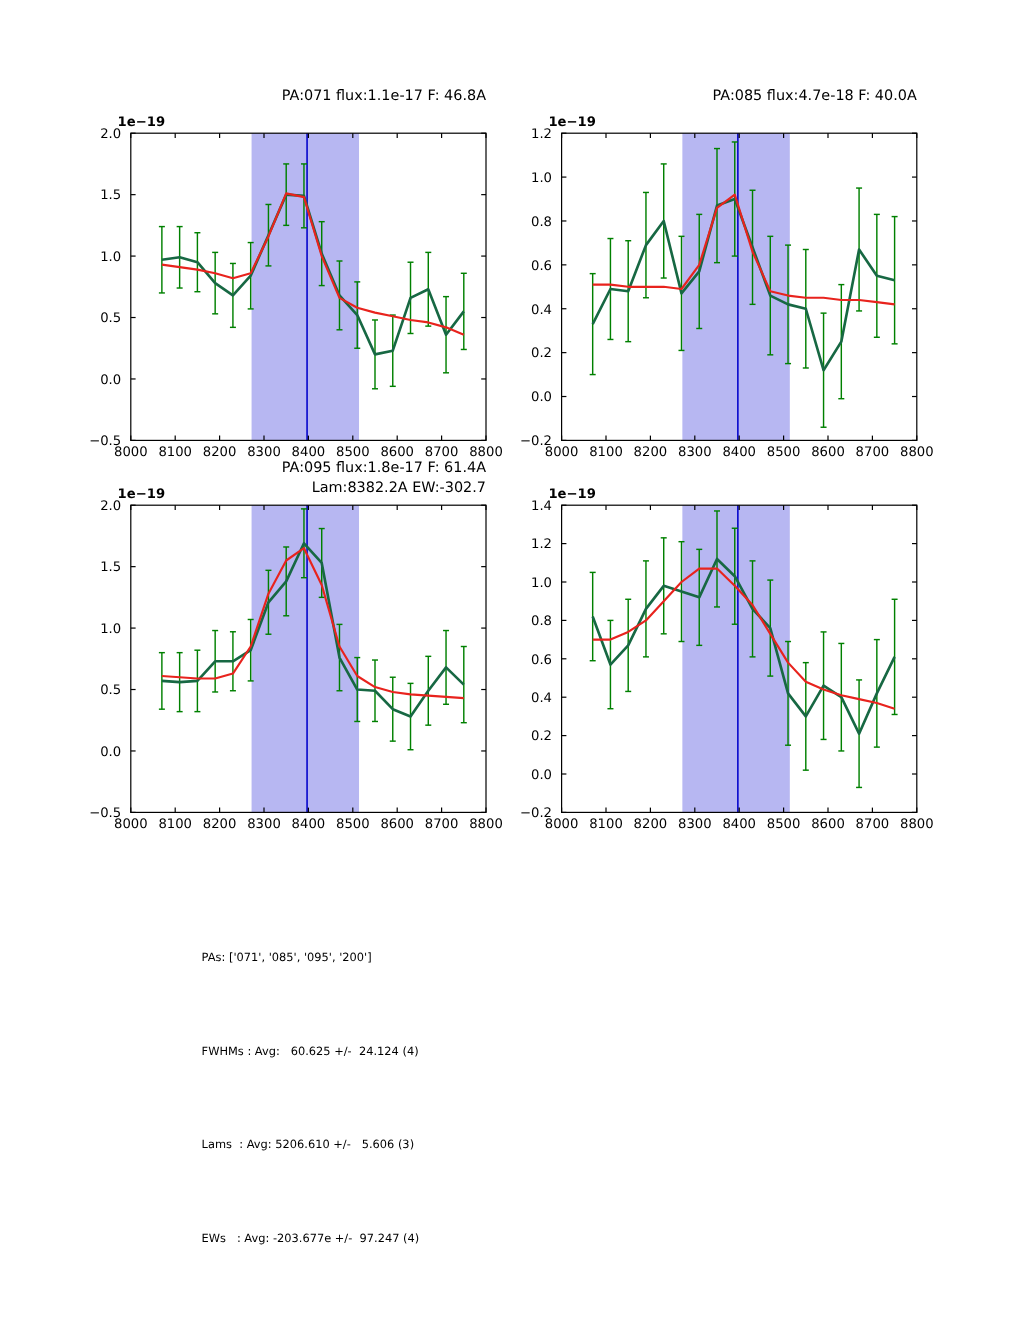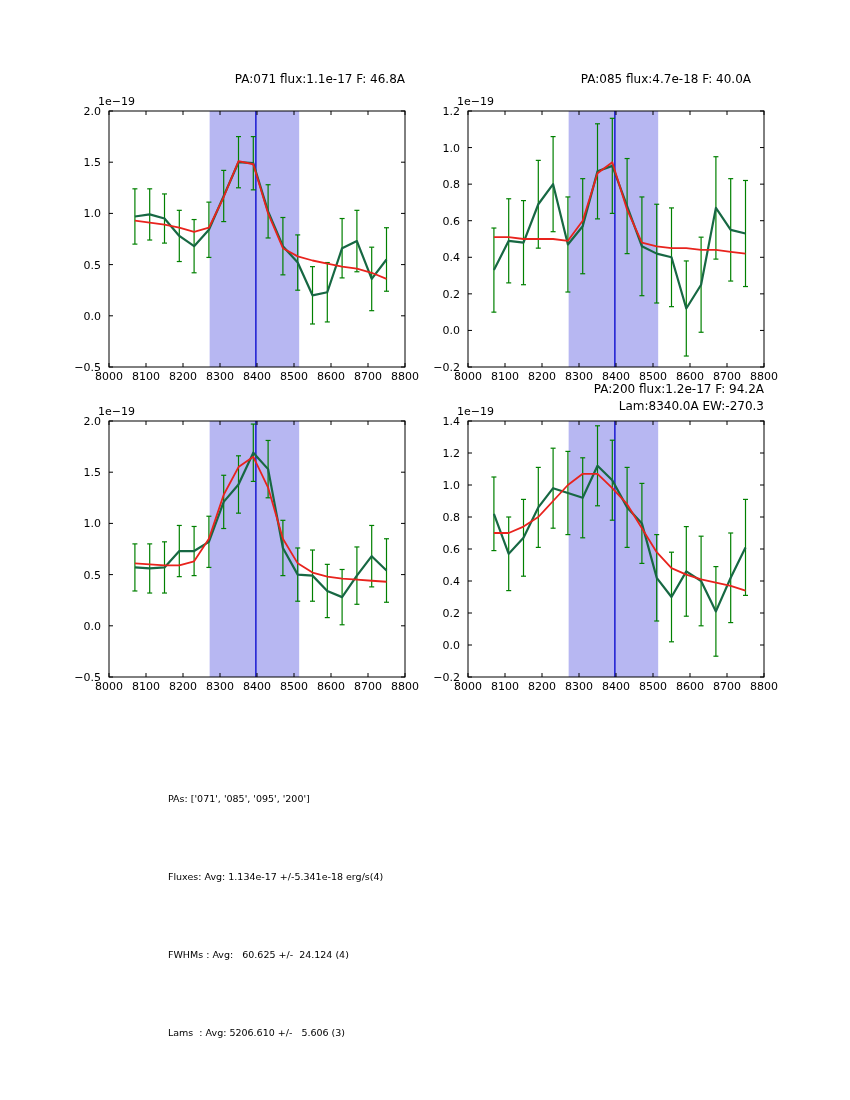--- a/index.html
+++ b/index.html
@@ -1,26 +1,26 @@
 <!DOCTYPE html>
 <html><head>
 <meta charset="utf-8">
 <style>
   html,body{margin:0;padding:0;background:#ffffff;}
   .canvas{position:relative;width:850px;height:1100px;background:#ffffff;
           font-family:"DejaVu Sans",sans-serif;color:#000;overflow:hidden;}
   .axes{position:absolute;width:296px;height:256px;overflow:visible;}
   .ptitle{position:absolute;width:296px;text-align:right;font-size:12px;line-height:16.5px;white-space:nowrap;}
-  .offset{position:absolute;font-size:11px;}
+  .offset{position:absolute;font-size:11px;font-weight:bold;}
   .tick{font-family:"DejaVu Sans",sans-serif;font-size:11px;fill:#000000;}
   .summary{position:absolute;left:168px;top:734px;font-size:9.5px;line-height:26px;white-space:pre;}
   
   .a0{left:109px;top:111px}  .a1{left:468px;top:111px}
   .a2{left:109px;top:421px}  .a3{left:468px;top:421px}
-  .t0{left:109px;top:71px}   .t1{left:455px;top:71px}
+  .t0{left:109px;top:71px}   .t1{left:468px;top:71px}
   .t2{left:109px;top:381px}  .t3{left:468px;top:381px}
   .o0{left:98px;top:95px}    .o1{left:457px;top:95px}
   .o2{left:98px;top:405px}   .o3{left:457px;top:405px}
 </style>
 </head>
 <body>
 
 <div class="canvas">
 
   <div class="ptitle t0">
@@ -252,20 +252,24 @@
         <text x="-8" y="77.14285714285714" text-anchor="end" class="tick">0.8</text>
         <line x1="0" x2="4" y1="36.571428571428555" y2="36.571428571428555" stroke="#000000"></line>
         <line x1="296" x2="292" y1="36.571428571428555" y2="36.571428571428555" stroke="#000000"></line>
         <text x="-8" y="40.571428571428555" text-anchor="end" class="tick">1.0</text>
         <line x1="0" x2="4" y1="0" y2="0" stroke="#000000"></line>
         <line x1="296" x2="292" y1="0" y2="0" stroke="#000000"></line>
         <text x="-8" y="4" text-anchor="end" class="tick">1.2</text>
       </g>
     </svg>
 
+  <div class="ptitle t2">
+    <div>PA:095 flux:1.8e-17 F: 61.4A</div>
+    <div>Lam:8382.2A EW:-302.7</div>
+  </div>
   <div class="offset o2">1e−19</div>
   <svg class="axes a2" id="axes2" viewBox="0 0 296 256">
       <rect x="100.64" y="0" width="89.53999999999998" height="256" fill="#b7b7f2"></rect>
       <line x1="146.89000000000001" x2="146.89000000000001" y1="0" y2="256" stroke="#0000cc" stroke-width="1.3"></line>
       <g>
         <line x1="25.9" x2="25.9" y1="122.88000000000002" y2="169.984" stroke="#008000" stroke-width="1.2"></line>
         <line x1="23.4" x2="28.4" y1="122.88000000000002" y2="122.88000000000002" stroke="#008000" stroke-width="1.2"></line>
         <line x1="23.4" x2="28.4" y1="169.984" y2="169.984" stroke="#008000" stroke-width="1.2"></line>
         <line x1="40.7" x2="40.7" y1="122.88" y2="172.03199999999998" stroke="#008000" stroke-width="1.2"></line>
         <line x1="38.2" x2="43.2" y1="122.88" y2="122.88" stroke="#008000" stroke-width="1.2"></line>
@@ -364,24 +368,20 @@
         <text x="-8" y="106.4" text-anchor="end" class="tick">1.0</text>
         <line x1="0" x2="4" y1="51.19999999999999" y2="51.19999999999999" stroke="#000000"></line>
         <line x1="296" x2="292" y1="51.19999999999999" y2="51.19999999999999" stroke="#000000"></line>
         <text x="-8" y="55.19999999999999" text-anchor="end" class="tick">1.5</text>
         <line x1="0" x2="4" y1="0" y2="0" stroke="#000000"></line>
         <line x1="296" x2="292" y1="0" y2="0" stroke="#000000"></line>
         <text x="-8" y="4" text-anchor="end" class="tick">2.0</text>
       </g>
     </svg>
 
-  <div class="ptitle t3">
-    <div>PA:200 flux:1.2e-17 F: 94.2A</div>
-    <div>Lam:8340.0A EW:-270.3</div>
-  </div>
   <div class="offset o3">1e−19</div>
   <svg class="axes a3" id="axes3" viewBox="0 0 296 256">
       <rect x="100.64" y="0" width="89.53999999999998" height="256" fill="#b7b7f2"></rect>
       <line x1="146.89000000000001" x2="146.89000000000001" y1="0" y2="256" stroke="#0000cc" stroke-width="1.3"></line>
       <g>
         <line x1="25.9" x2="25.9" y1="55.99999999999997" y2="129.59999999999997" stroke="#008000" stroke-width="1.2"></line>
         <line x1="23.4" x2="28.4" y1="55.99999999999997" y2="55.99999999999997" stroke="#008000" stroke-width="1.2"></line>
         <line x1="23.4" x2="28.4" y1="129.59999999999997" y2="129.59999999999997" stroke="#008000" stroke-width="1.2"></line>
         <line x1="40.7" x2="40.7" y1="96" y2="169.59999999999997" stroke="#008000" stroke-width="1.2"></line>
         <line x1="38.2" x2="43.2" y1="96" y2="96" stroke="#008000" stroke-width="1.2"></line>
@@ -491,20 +491,19 @@
         <line x1="296" x2="292" y1="32" y2="32" stroke="#000000"></line>
         <text x="-8" y="36" text-anchor="end" class="tick">1.2</text>
         <line x1="0" x2="4" y1="0" y2="0" stroke="#000000"></line>
         <line x1="296" x2="292" y1="0" y2="0" stroke="#000000"></line>
         <text x="-8" y="4" text-anchor="end" class="tick">1.4</text>
       </g>
     </svg>
 
   <div class="summary">
     <div>PAs: ['071', '085', '095', '200']</div>
-    <div>Fluxes: Avg: 1.134e-17 +/-5.341e-18 erg/s(4)</div>
     <div>FWHMs : Avg:   60.625 +/-  24.124 (4)</div>
     <div>Lams  : Avg: 5206.610 +/-   5.606 (3)</div>
     <div>EWs   : Avg: -203.677e +/-  97.247 (4)</div>
     
   </div>
 
 </div>
 
 </body></html>

